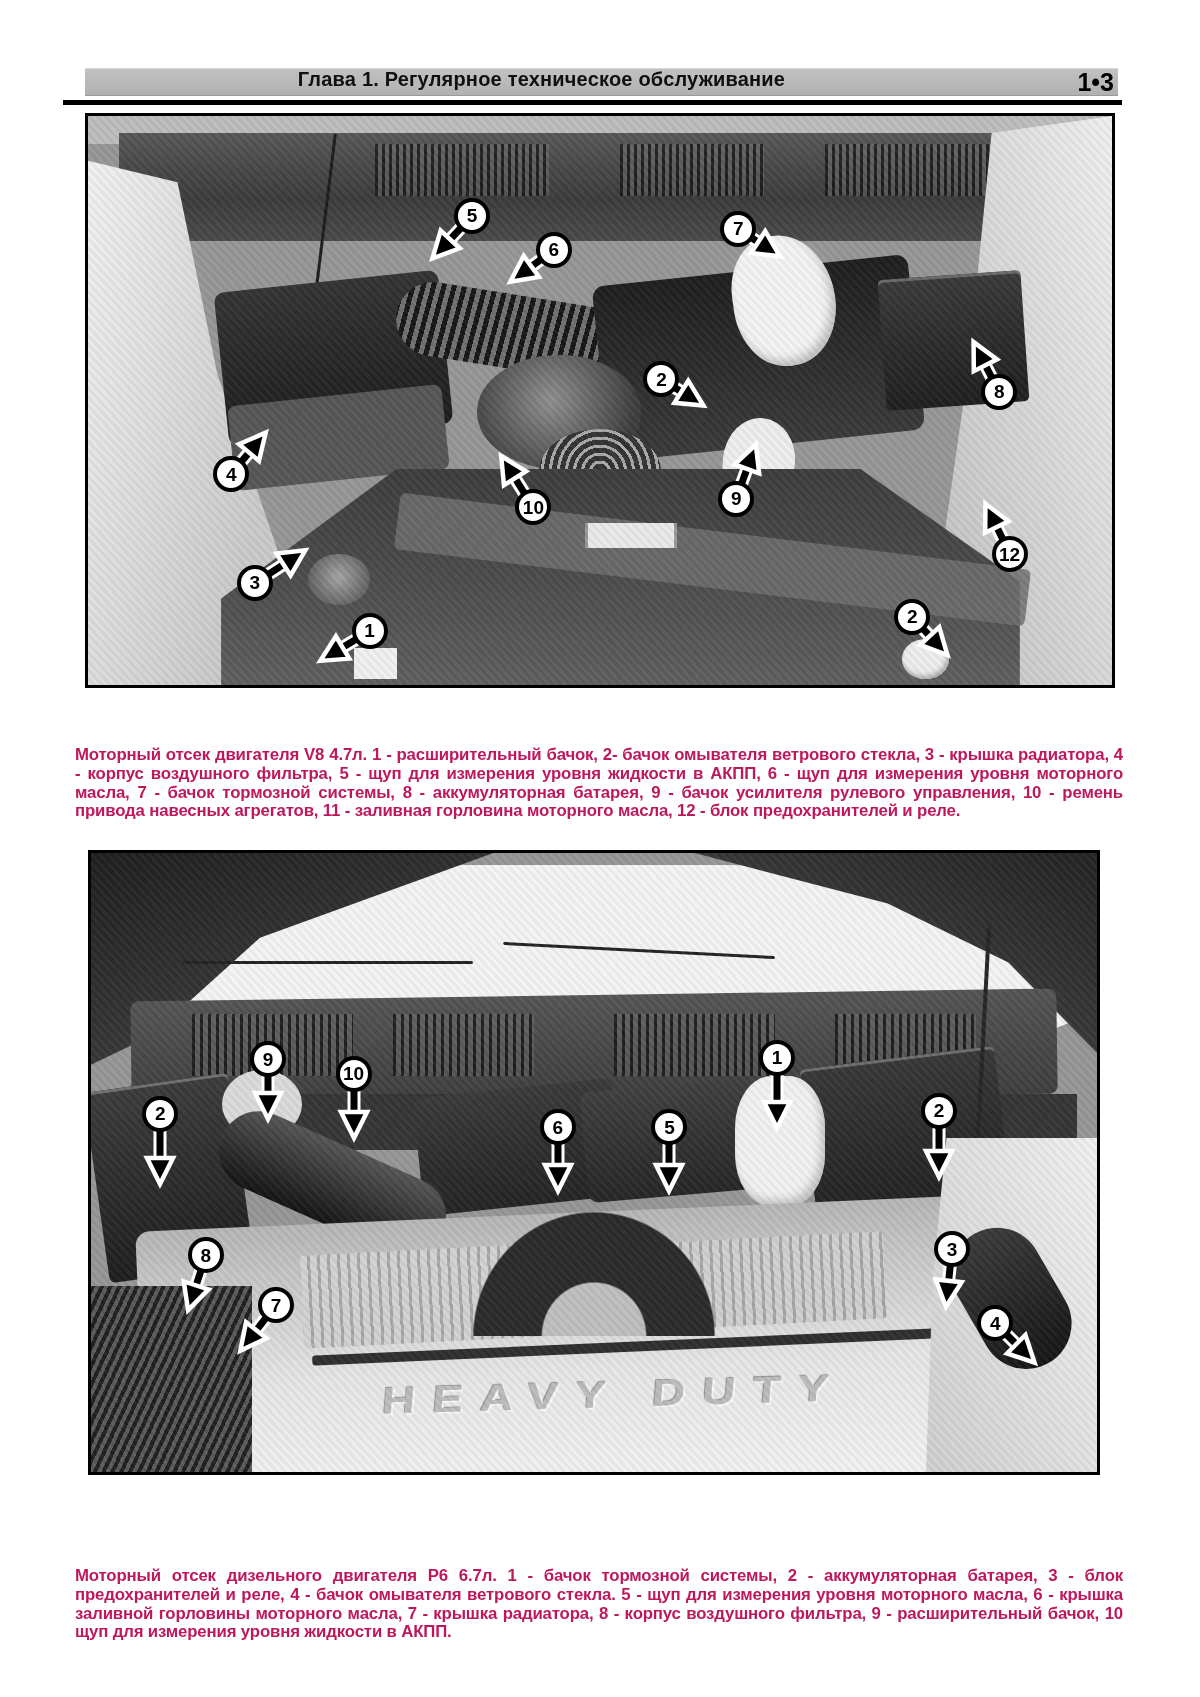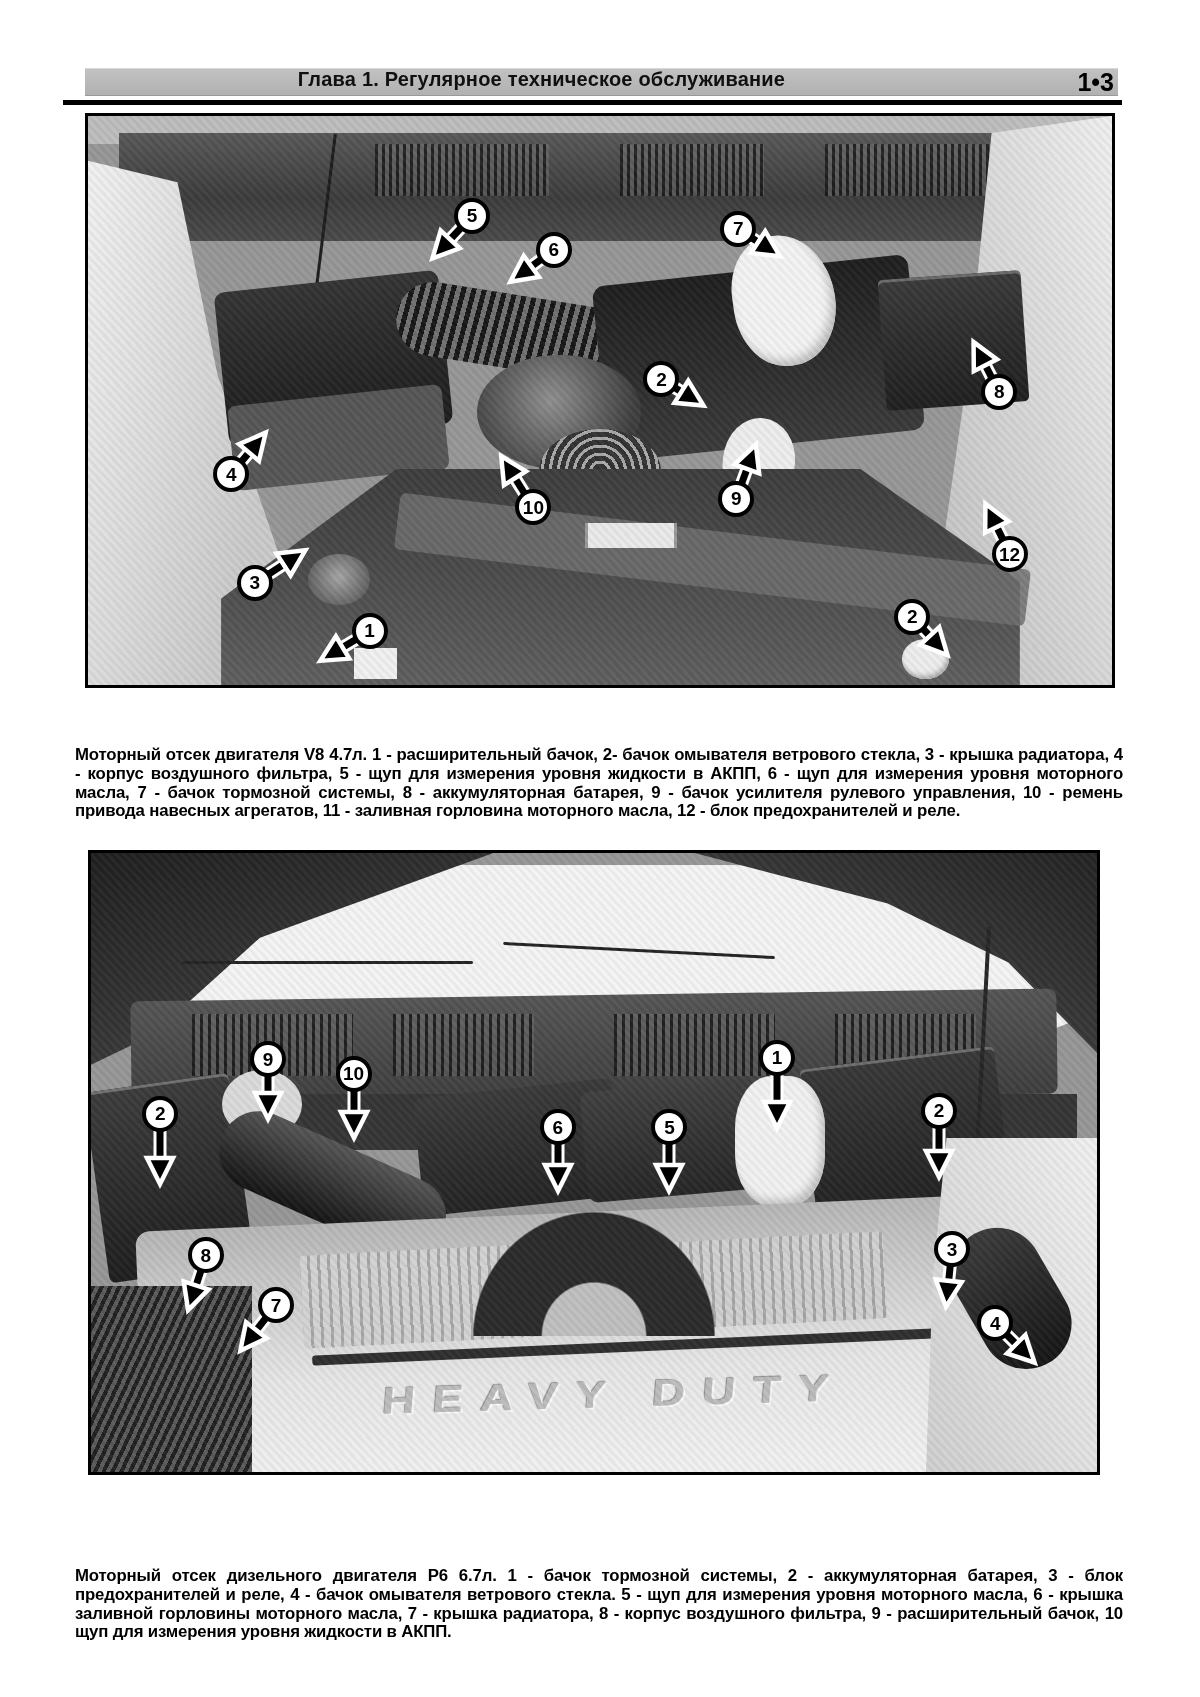--- a/index.html
+++ b/index.html
@@ -44,21 +44,21 @@
   .callout-circle{
     position:absolute; width:36px; height:36px; margin:-18px 0 0 -18px;
     background:#fff; border:4px solid #000; border-radius:50%;
     box-sizing:border-box; z-index:6;
     display:flex; align-items:center; justify-content:center;
     font-size:19px; font-weight:bold; color:#000; line-height:1;
   }
   
   .caption{
     position:absolute; left:75px; width:1048px;
-    font-size:16.8px; font-weight:bold; color:#000000;
+    font-size:16.8px; font-weight:bold; color:#be185d;
     line-height:18.8px; text-align:justify; letter-spacing:-0.15px;
   }
   #caption1{ top:746px; }
   #caption2{ top:1567px; }
   
   .p1-topstrip{ left:0; top:0; width:100%; height:5%; background:#bdbdbd; }
   .p1-cowl{ left:3%; top:3%; width:94%; height:19%;
     background:linear-gradient(180deg,#585858,#3c3c3c 60%,#4a4a4a); border-radius:0 0 10px 10px; }
   .p1-vent{ top:5%; height:9%; background:repeating-linear-gradient(90deg, rgba(10,10,10,.65) 0 3px, rgba(150,150,150,.25) 3px 7px); }
   .p1-vent.v1{ left:28%; width:17%; }

